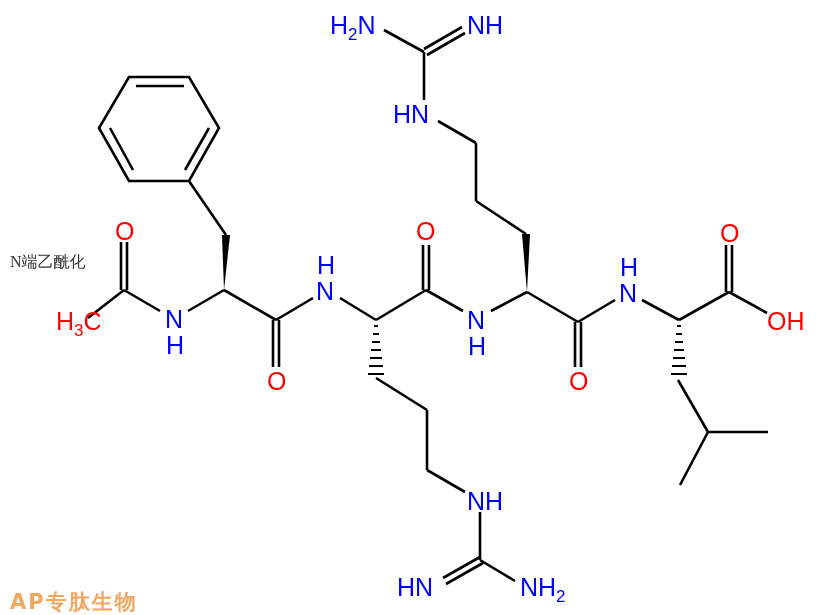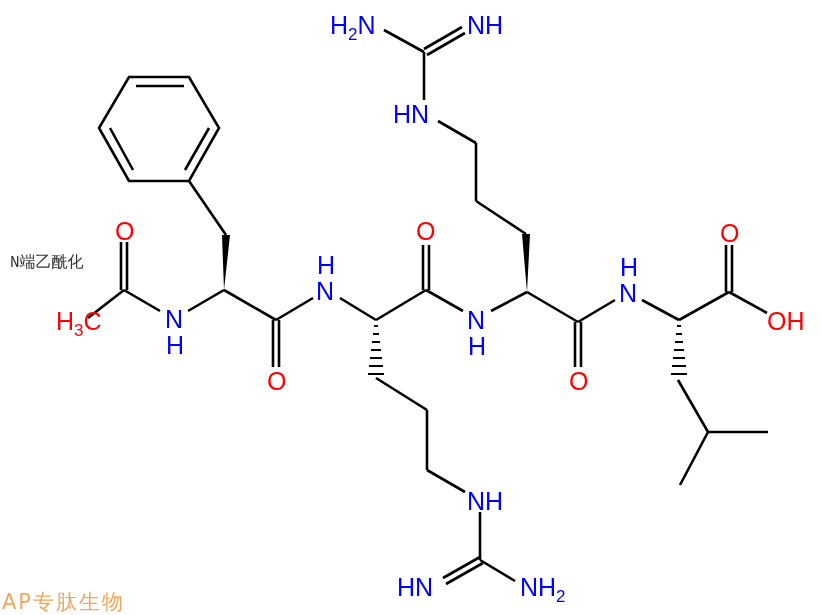--- a/index.html
+++ b/index.html
@@ -3,22 +3,22 @@
 <meta charset="utf-8">
 <style>
   html, body { margin: 0; padding: 0; background: #ffffff; }
   body { width: 822px; height: 615px; position: relative; overflow: hidden; font-family: "Liberation Sans", sans-serif; }
   #mol { position: absolute; left: 0; top: 0; }
   .bond { stroke: #000; stroke-width: 2.6; fill: none; stroke-linecap: butt; }
   .atom { font-family: "Liberation Sans", sans-serif; font-size: 25px; }
   .atom-N { fill: #0000ff; }
   .atom-O { fill: #ff0000; }
   .sub { font-size: 17px; }
-  .label-note { position: absolute; left: 10px; top: 252px; font-size: 16px; color: #333; font-family: Liberation Mono, monospace; }
-  .watermark { position: absolute; left: 2px; top: 588px; font-size: 21px; color: #f0a860; font-weight: normal; font-family: "DejaVu Sans", sans-serif; letter-spacing: 2px; }
+  .label-note { position: absolute; left: 10px; top: 252px; font-size: 16px; color: #333; font-family: Liberation Serif, serif; }
+  .watermark { position: absolute; left: 10px; top: 588px; font-size: 21px; color: #f0a860; font-weight: bold; font-family: "DejaVu Sans", sans-serif; letter-spacing: 2px; }
 </style>
 </head>
 <body>
 
 <div class="label-note">N端乙酰化</div>
 
 <svg id="mol" width="822" height="615" viewBox="0 0 822 615">
 
   <g>
     <line class="bond" x1="88" y1="318" x2="124" y2="290"></line>

